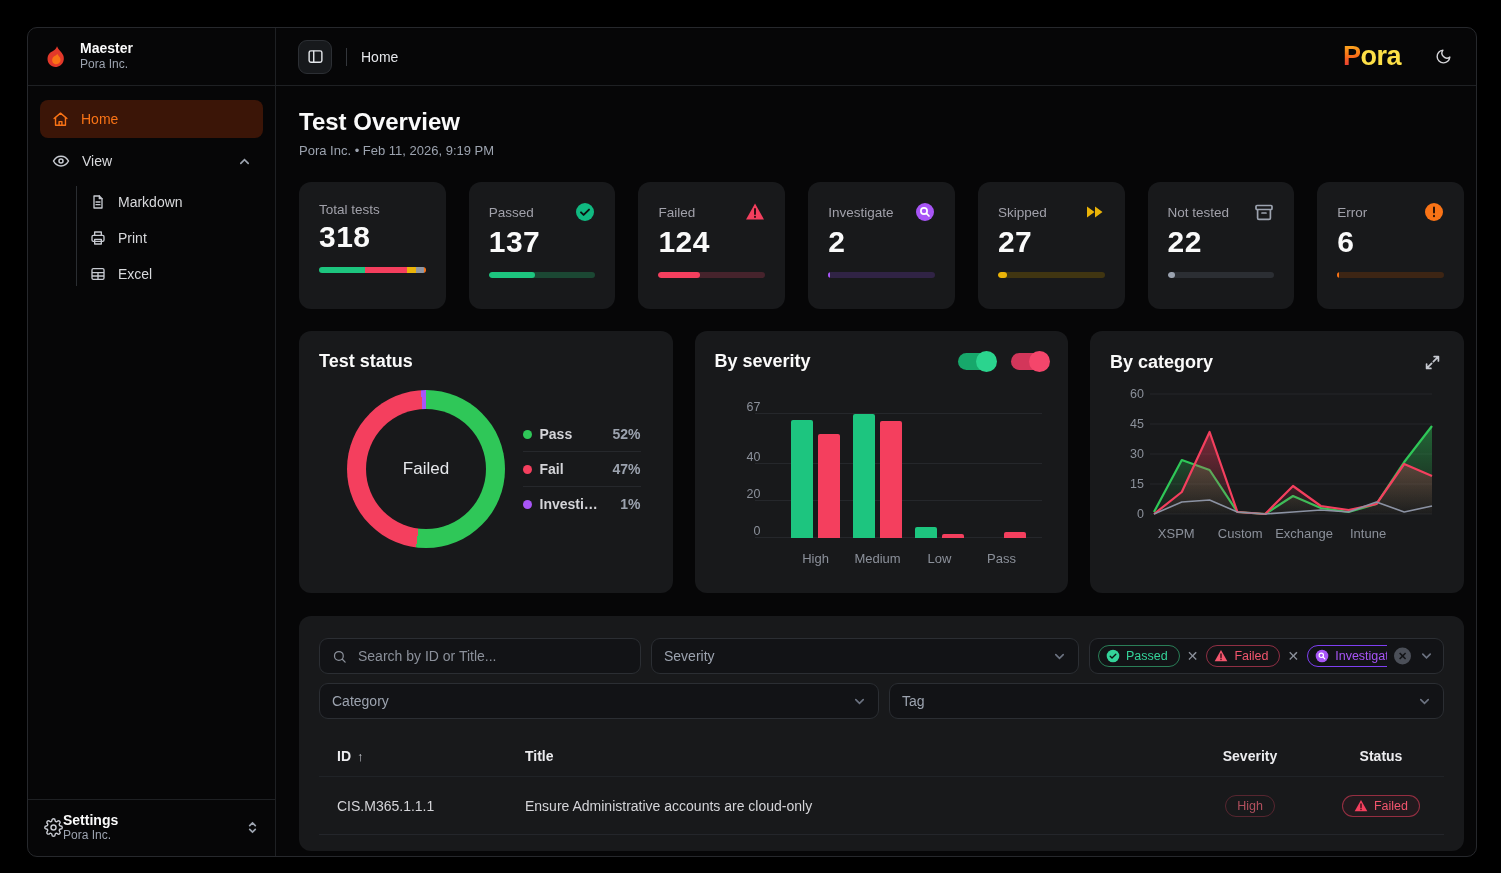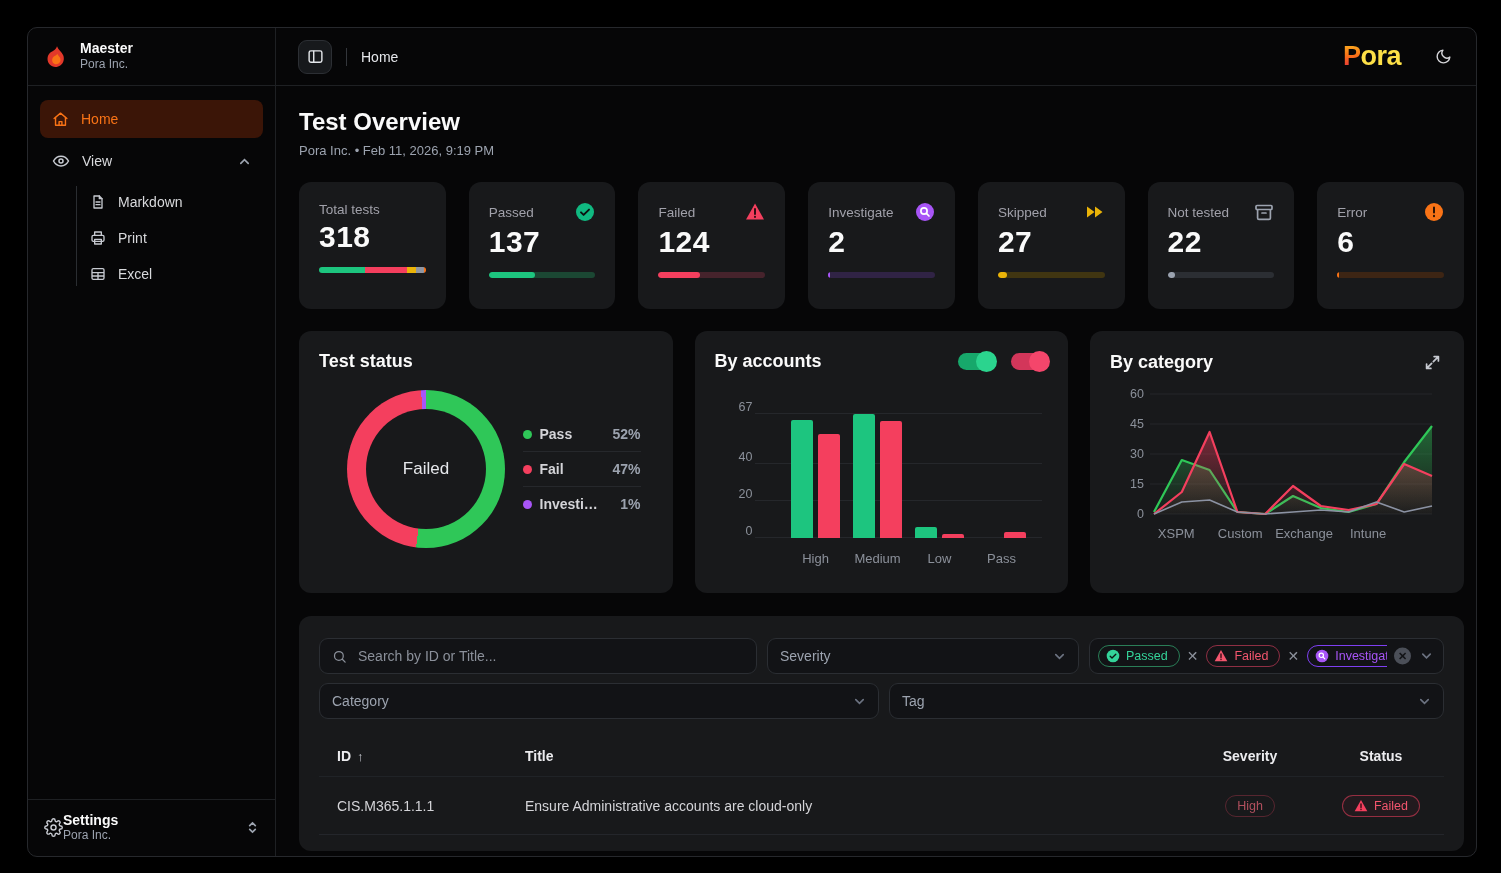--- a/index.html
+++ b/index.html
@@ -76,37 +76,37 @@
   .legend-pct { margin-left:auto; color:#9ca3af; }
 
   
   .toggles { display:flex; gap:16px; }
   .toggle { position:relative; width:37px; height:17px; border-radius:9px; cursor:pointer; }
   .toggle .knob { position:absolute; right:-2px; top:-2px; width:21px; height:21px; border-radius:50%; }
 
   
   .sev-chart { position:relative; margin-top:10px; height:188px; }
   .sev-grid { position:absolute; left:40px; right:6px; height:1px; background:#25272b; }
-  .sev-tick { position:absolute; left:8px; width:30px; text-align:right; font-size:12.5px; color:#8b909a; transform:translateY(-50%); }
+  .sev-tick { position:absolute; left:16px; width:30px; text-align:right; font-size:12.5px; color:#8b909a; transform:translateY(-50%); }
   .sev-bars { position:absolute; left:40px; right:6px; bottom:32px; top:0; display:flex; padding-left:30px; }
   .sev-group { width:62px; position:relative; display:flex; align-items:flex-end; justify-content:center; gap:5px; height:100%; }
   .sev-bar { width:22px; border-radius:2px 2px 0 0; }
   .sev-xlabel { position:absolute; bottom:-28px; left:0; right:0; text-align:center; font-size:13px; color:#8b909a; }
 
   
   .cat-svg { margin-top:6px; display:block; }
   .expand-btn { background:none; border:none; color:#c7cad1; cursor:pointer; display:flex; padding:4px; }
 
   
   .filter-card { margin-top:23px; height:235px; padding:22px 20px 0 20px; overflow:hidden; }
   .f-row { display:flex; gap:10px; }
   .f-row + .f-row { margin-top:9px; }
   .fld { height:36px; border:1px solid #2b2e33; border-radius:9px; background:#121316;
     display:flex; align-items:center; gap:9px; padding:0 12px; font-size:14px; color:#9ca3af; }
-  .f-search { width:438px;justify-content:flex-end; }
+  .f-search { width:322px;justify-content:flex-end; }
   .f-search input { background:transparent; border:none; outline:none; color:#e5e7eb; font-size:14px;
     font-family:"Liberation Sans",sans-serif; width:100%; }
   .f-search input::placeholder { color:#8b909a; }
   .fld .chev-r { margin-left:auto; color:#6b7280; display:flex; }
   .f-severity { flex:1; cursor:pointer; }
   .f-category { width:560px; cursor:pointer; }
   .f-tag { flex:1; cursor:pointer;align-items:center; }
   .f-status { width:355px; position:relative; padding:0 56px 0 8px; overflow:hidden; cursor:pointer; }
   .chips { display:flex; gap:8px; overflow:hidden; align-items:center; }
   .chip-wrap { display:flex; align-items:center; gap:7px; flex:0 0 auto; }
@@ -385,21 +385,21 @@
                   <span class="legend-dot" style="background:#a855f7"></span>
                   <span class="legend-label">Investigate</span>
                   <span class="legend-pct">1%</span>
                 </div>
               </div>
           </div>
         </section>
 
         <section class="card chart-card">
           <div class="card-head">
-            <h2 class="chart-title">By accounts</h2>
+            <h2 class="chart-title">By severity</h2>
             <div class="toggles" id="sevToggles">
                 <div class="toggle" style="background: rgb(23, 168, 107);">
                   <span class="knob" style="background:#2bd48e"></span>
                 </div>
                 <div class="toggle" style="background: rgb(211, 54, 90);">
                   <span class="knob" style="background:#f4466b"></span>
                 </div>
               </div>
           </div>
           <div class="sev-chart" id="sevChart">

